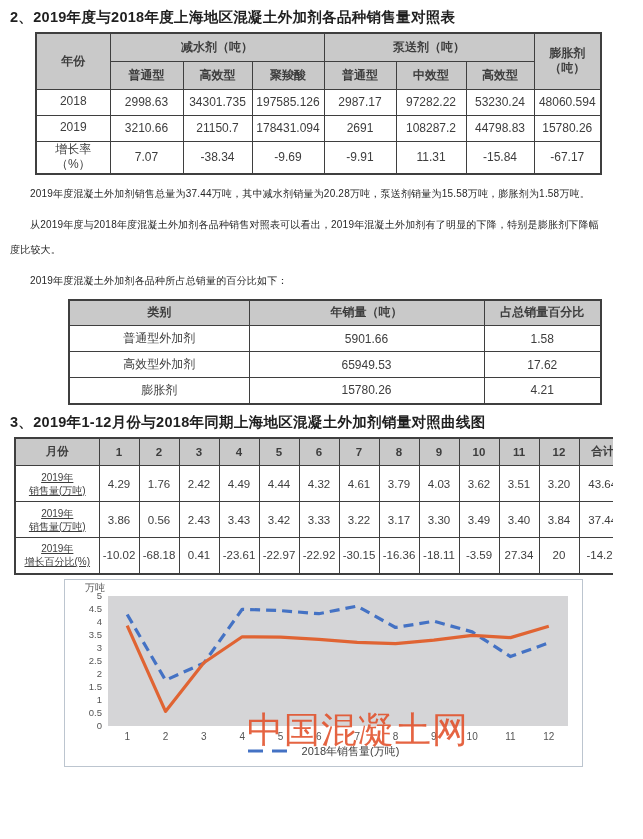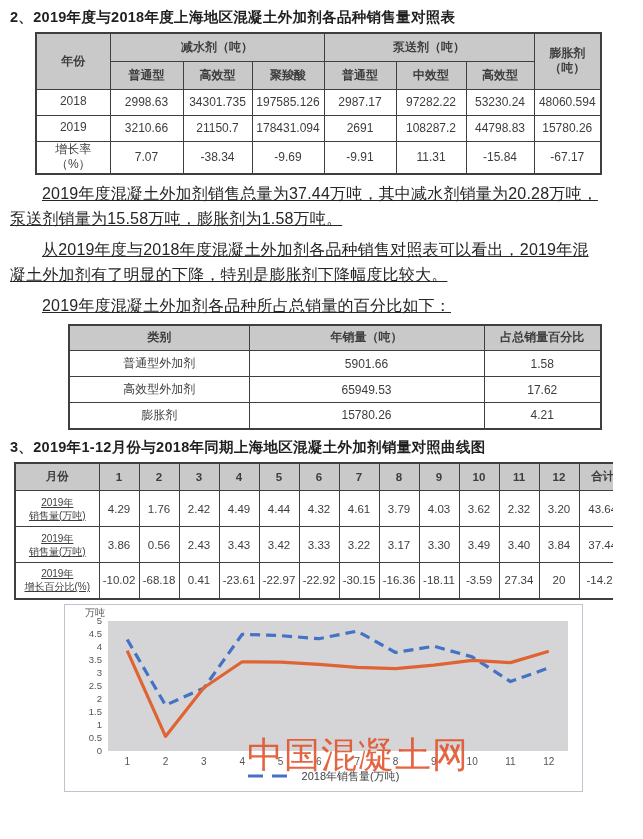--- a/index.html
+++ b/index.html
@@ -2,21 +2,21 @@
 <html><head>
 <meta charset="utf-8">
 <style>
   html,body{margin:0;padding:0;background:#fff;}
   .page{
     width:613px;height:839px;position:relative;box-sizing:border-box;
     background:#fff;padding:0 10px;overflow:hidden;
     font-family:"Liberation Sans","DejaVu Sans",sans-serif;color:#333;
   }
   .sec-title{font-size:14.5px;font-weight:700;color:#1f1f1f;margin:8px 0 5px 0;letter-spacing:.3px;}
-  p.body-text{font-size:16px;line-height:25px;margin:6px 0;text-indent:2em;color:#262626;letter-spacing:.2px;text-decoration:underline;}
+  p.body-text{font-size:10px;line-height:25px;margin:6px 0;text-indent:2em;color:#262626;letter-spacing:.2px;}
 
   table{border-collapse:collapse;text-align:center;color:#3d3d3d;table-layout:fixed;}
   table{border:2px solid #3f3f3f;}
   th,td{border:1px solid #3f3f3f;padding:0 1px;font-weight:normal;overflow:hidden;}
   thead th{background:#c9c9c9;font-weight:bold;}
   th.pre{white-space:pre-line;line-height:1.3;}
 
   .t1{margin-left:25px;width:565px;font-size:12px;}
   .t1 thead tr{height:28px;}
   .t1 tbody tr{height:26px;}
@@ -190,21 +190,21 @@
           <td>4.29</td>
           <td>1.76</td>
           <td>2.42</td>
           <td>4.49</td>
           <td>4.44</td>
           <td>4.32</td>
           <td>4.61</td>
           <td>3.79</td>
           <td>4.03</td>
           <td>3.62</td>
-          <td>2.32</td>
+          <td>3.51</td>
           <td>3.20</td>
           <td>43.64</td>
         </tr>
         <tr>
           <th class="pre">2019年
 销售量(万吨)</th>
           <td>3.86</td>
           <td>0.56</td>
           <td>2.43</td>
           <td>3.43</td>

